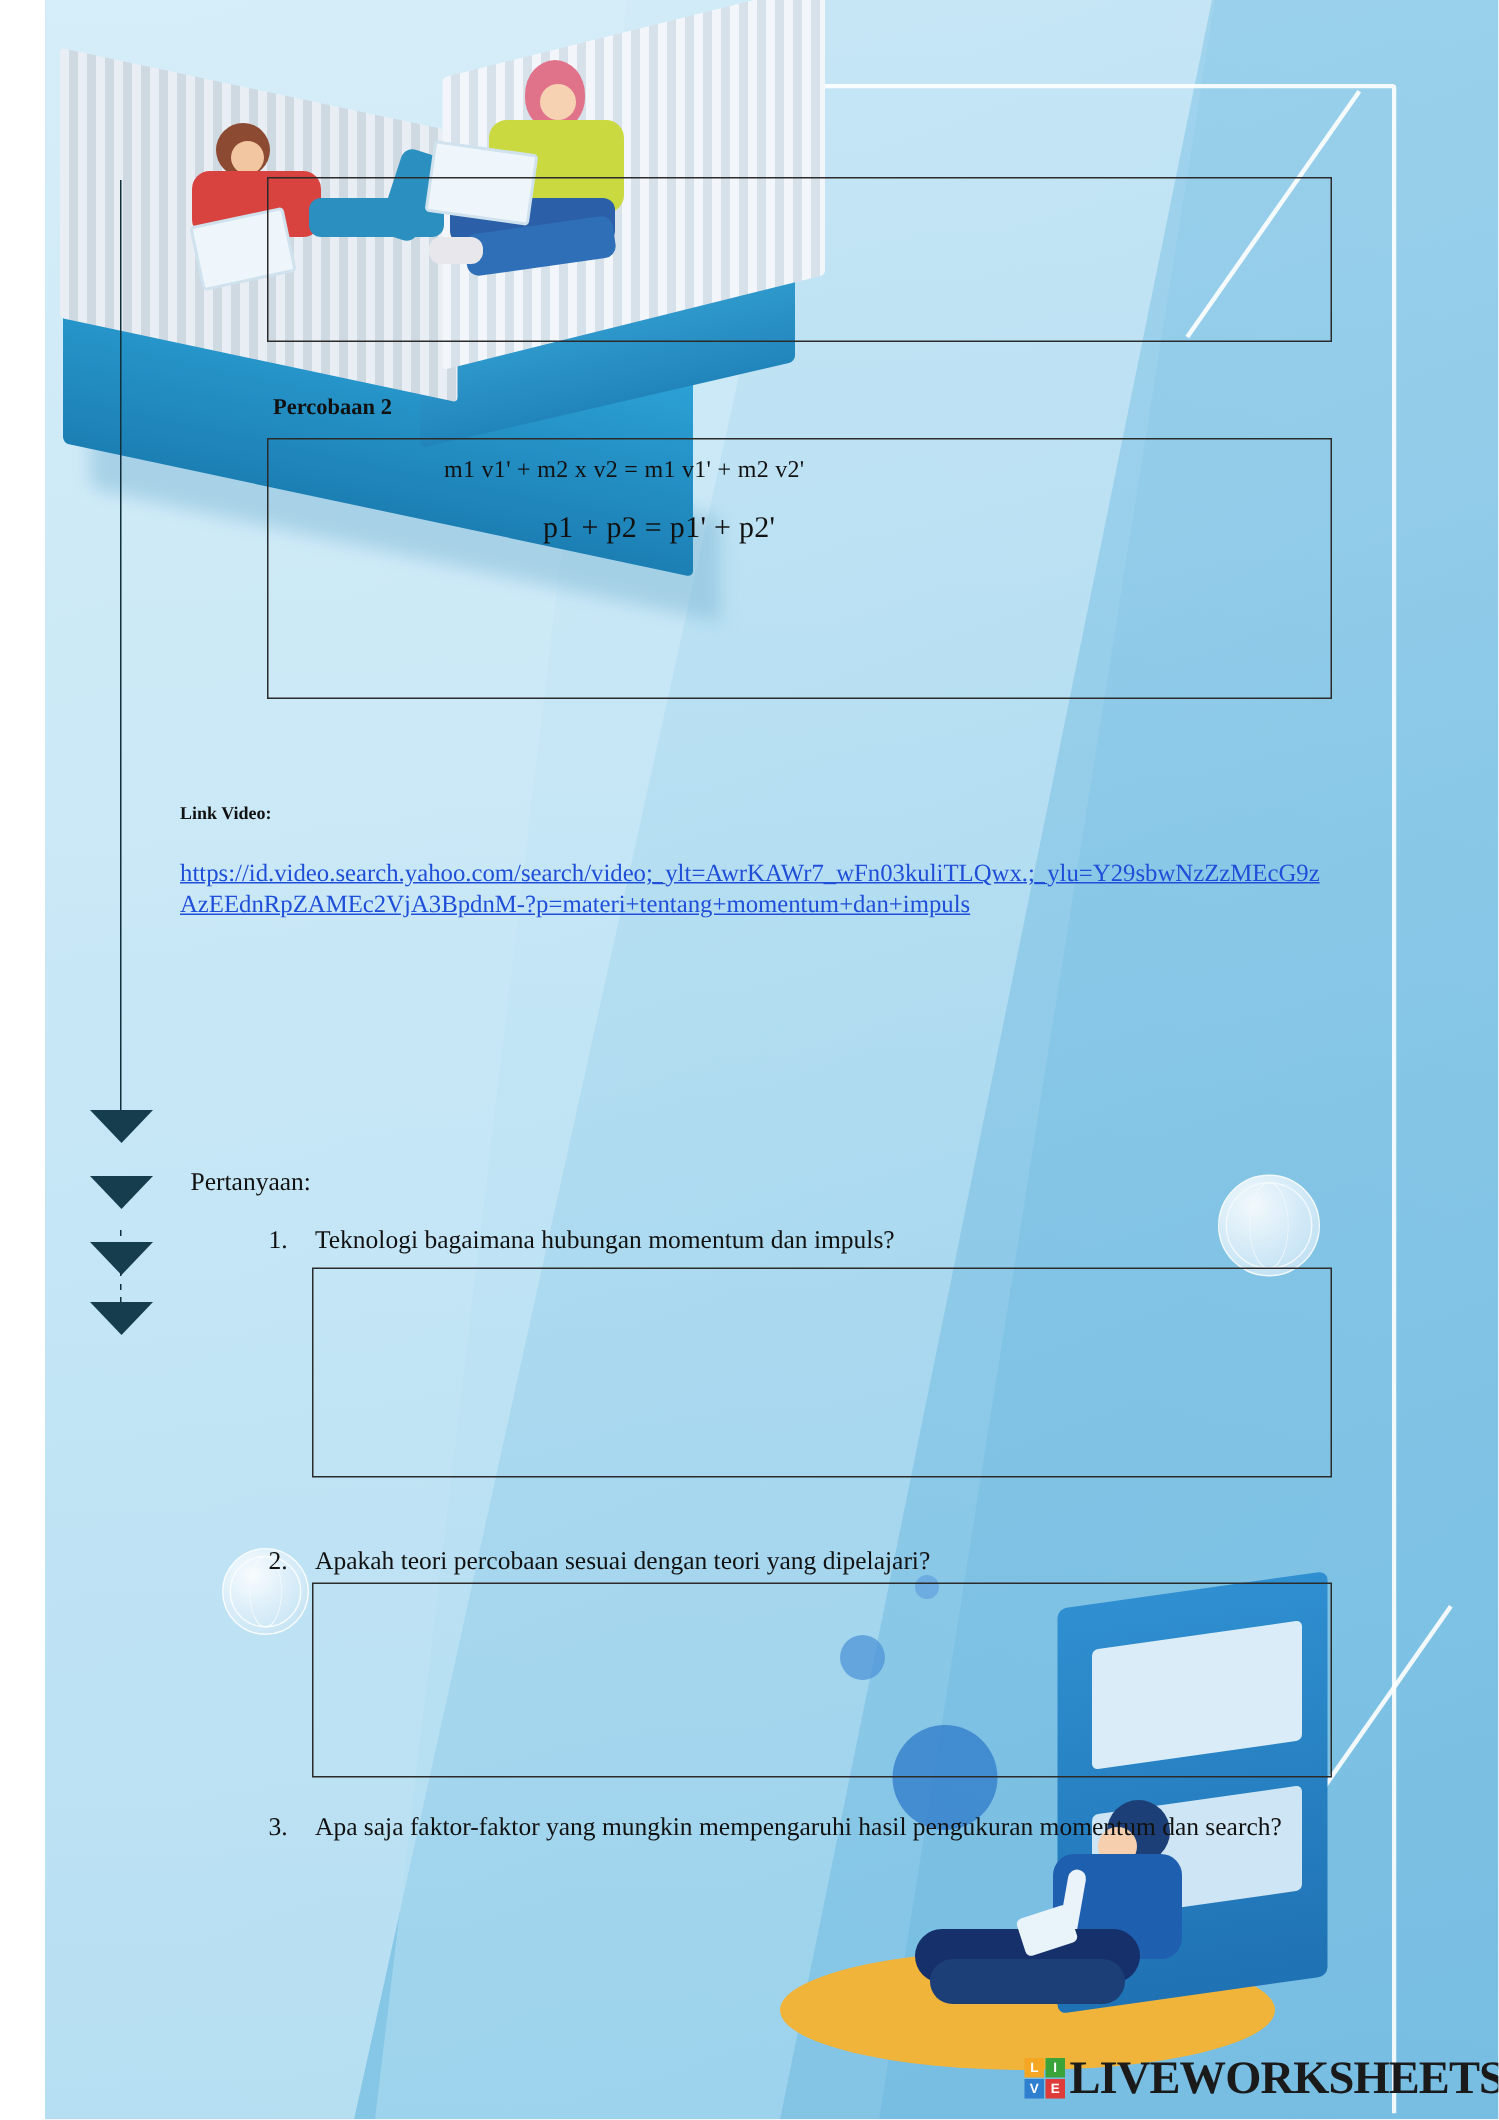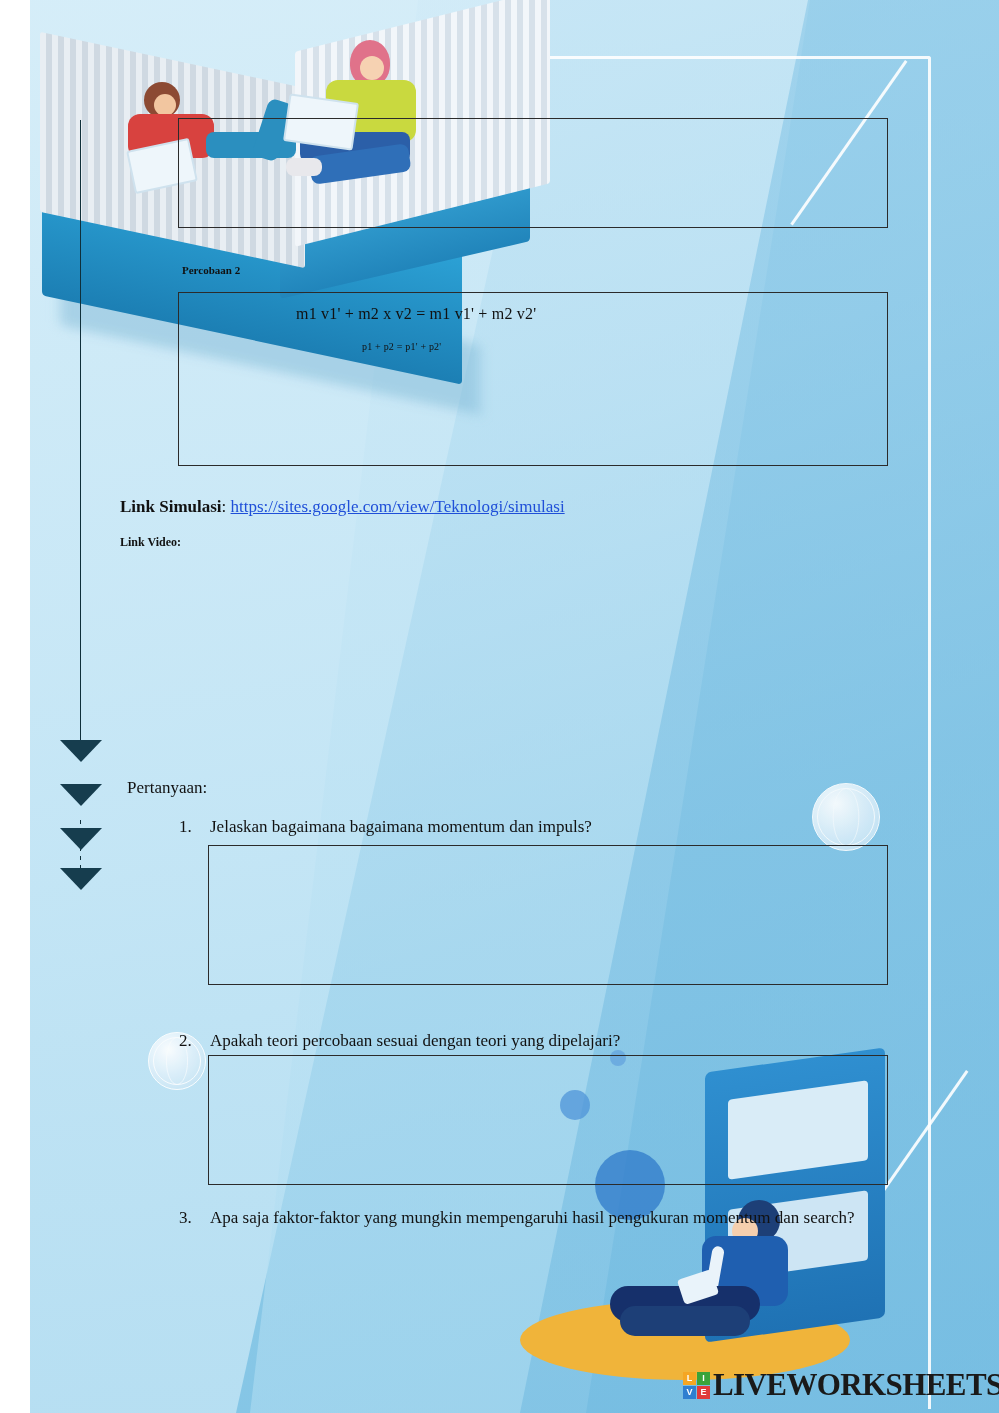--- a/index.html
+++ b/index.html
@@ -226,30 +226,30 @@
     background: transparent;
     box-sizing: border-box;
   }
   .box-top { left: 178px; top: 118px; width: 710px; height: 110px; }
   .box-formula { left: 178px; top: 292px; width: 710px; height: 174px; }
   .box-a1 { left: 208px; top: 845px; width: 680px; height: 140px; }
   .box-a2 { left: 208px; top: 1055px; width: 680px; height: 130px; }
 
   .label-percobaan {
     position: absolute; left: 182px; top: 264px;
-    font-weight: bold; font-size: 11px; color: #111;
+    font-weight: bold; font-size: 15px; color: #111;
   }
 
   .formula-line1 {
     position: absolute; left: 296px; top: 305px;
     font-size: 16px; color: #111; letter-spacing: .2px; text-align: right;
   }
   .formula-line2 {
     position: absolute; left: 362px; top: 341px;
-    font-size: 10px; color: #111; letter-spacing: .2px;
+    font-size: 20px; color: #111; letter-spacing: .2px;
   }
 
   .link-sim {
     position: absolute; left: 120px; top: 497px;
     font-size: 17px; color: #111;
   }
   .link-sim b { font-weight: bold; }
   .link-sim a, .link-url a, .link-video-url {
     color: #1f4fd8; text-decoration: underline; word-break: break-all;
   }
@@ -379,32 +379,32 @@
   <div class="content">
 
     <div class="box box-top"></div>
 
     <div class="label-percobaan">Percobaan 2</div>
 
     <div class="box box-formula"></div>
     <div class="formula-line1">m1 v1' + m2 x v2 = m1 v1' + m2 v2'</div>
     <div class="formula-line2">p1 + p2  = p1' + p2'</div>
 
-    <div class="link-sim">
-      <b>Link Simulasi</b><span>: </span><a href="#">https://sites.google.com/view/Teknologi/simulasi</a>
-    </div>
 
     <div class="link-video">Link Video:</div>
 
+    <div class="link-url">
+      <span>https://id.video.search.yahoo.com/search/video;_ylt=AwrKAWr7_wFn03kuliTLQwx.;_ylu=Y29sbwNzZzMEcG9zAzEEdnRpZAMEc2VjA3BpdnM-?p=materi+tentang+momentum+dan+impuls</span>
+    </div>
 
     <div class="pertanyaan">Pertanyaan:</div>
 
     <div class="q q1">
       <span class="num">1.</span>
-      <span class="txt">Jelaskan bagaimana  bagaimana momentum dan impuls?</span>
+      <span class="txt">Teknologi bagaimana  hubungan momentum dan impuls?</span>
     </div>
     <div class="box box-a1"></div>
 
     <div class="q q2">
       <span class="num">2.</span>
       <span class="txt">Apakah teori percobaan sesuai dengan teori yang dipelajari?</span>
     </div>
     <div class="box box-a2"></div>
 
     <div class="q q3">

